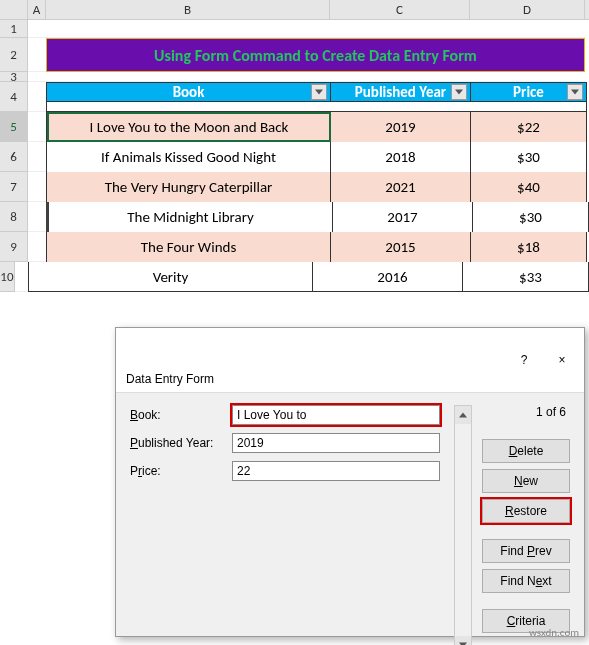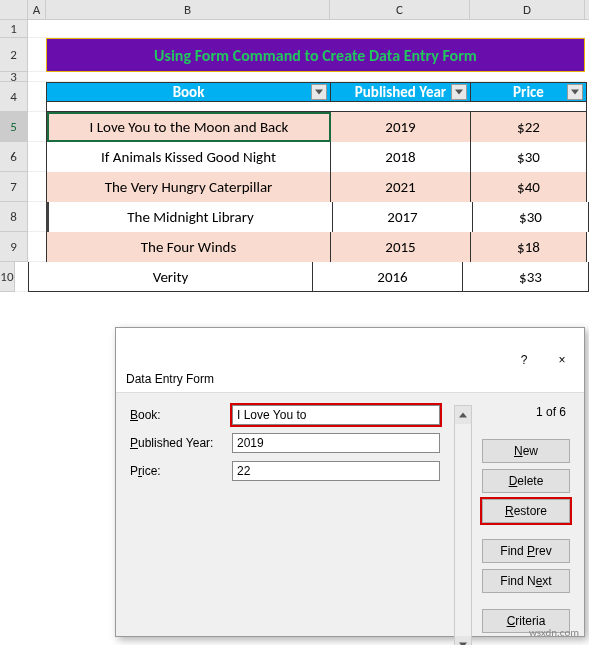--- a/index.html
+++ b/index.html
@@ -396,22 +396,22 @@
           </svg>
       </div>
       <div class="scroll-arrow" style="position:absolute;bottom:0;">
         <svg width="8" height="6" viewBox="0 0 10 6">
             <path d="M0 0 L10 0 L5 6 Z" fill="#555"></path>
           </svg>
       </div>
     </div>
     <div class="form-right">
       <div class="record-count">1 of 6</div>
+      <button class="dlg-button"><span class="underline-char">D</span>elete</button>
       <button class="dlg-button"><span class="underline-char">N</span>ew</button>
-      <button class="dlg-button"><span class="underline-char">D</span>elete</button>
       <button class="dlg-button highlighted"><span class="underline-char">R</span>estore</button>
       <button class="dlg-button gap">Find <span class="underline-char">P</span>rev</button>
       <button class="dlg-button">Find N<span class="underline-char">e</span>xt</button>
       <button class="dlg-button gap"><span class="underline-char">C</span>riteria</button>
       <button class="dlg-button gap">C<span class="underline-char">l</span>ose</button>
     </div>
   </div>
 </div>
 
 <div class="watermark">wsxdn.com</div>

